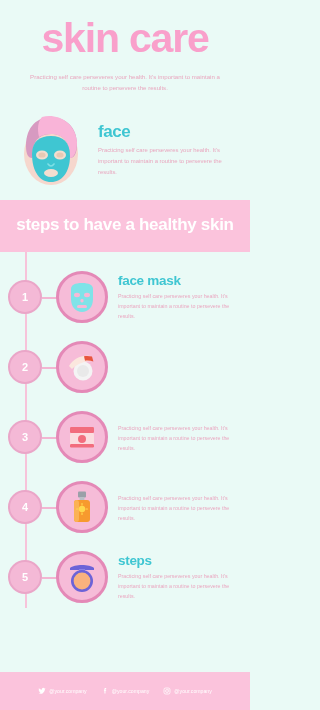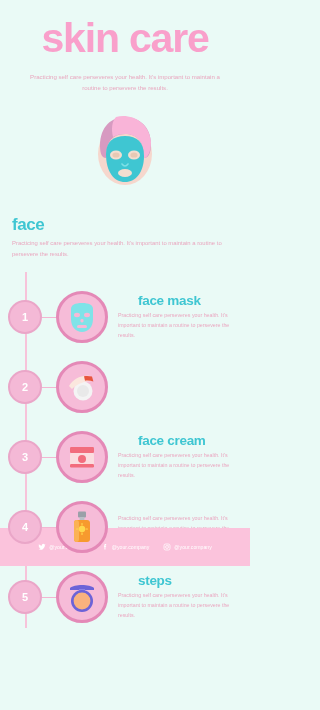--- a/index.html
+++ b/index.html
@@ -2,35 +2,35 @@
 <html><head>
 <meta charset="utf-8">
 <style>
   * { box-sizing: border-box; margin: 0; padding: 0; }
   html, body {
     width: 250px; height: 710px;
     font-family: "Liberation Sans", sans-serif;
     background: #eafaf6;
     overflow: hidden;
   }
-  .page { position: relative; width: 250px; height: 566px; background: #eafaf6; }
+  .page { position: relative; width: 250px; height: 710px; background: #eafaf6; }
 
   
   .hero { padding: 18px 14px 12px; text-align: center; }
   .hero-title {
     font-size: 41px; line-height: 1.0; font-weight: bold;
     color: #f9a0cb; letter-spacing: -1.2px;
   }
   .hero-sub {
     margin-top: 12px; font-size: 6.1px; line-height: 1.85;
     color: #e9a7bf; padding: 0 16px;
   }
 
   
-  .face-sec { display: flex; align-items: center; padding: 4px 12px 12px; gap: 24px; flex-direction: column; }
+  .face-sec { display: flex; align-items: center; padding: 4px 12px 12px; gap: 8px; }
   .face-art { width: 78px; height: 78px; flex: 0 0 78px; position: relative; }
   .face-copy { flex: 1; padding-top: 4px; }
   .face-h {
     font-size: 17px; font-weight: bold; color: #3fc6d2;
     letter-spacing: -0.4px; line-height: 1;
   }
   .face-p { margin-top: 5px; font-size: 5.9px; line-height: 1.9; color: #e9a7bf; }
 
   
   .banner {
@@ -61,21 +61,21 @@
   }
   .disc {
     position: absolute; left: 56px; top: 50%; transform: translateY(-50%);
     width: 52px; height: 52px; border-radius: 50%;
     background: #f6bcd8; border: 3px solid #e489b7;
     display: flex; align-items: center; justify-content: center; z-index: 2;
   }
   .stext { position: absolute; left: 118px; right: 8px; top: 50%; transform: translateY(-50%); }
   .s-h {
     font-size: 13.5px; font-weight: bold; color: #3fc6d2;
-    letter-spacing: -0.3px; line-height: 1; margin-left: 20px;
+    letter-spacing: -0.3px; line-height: 1;
   }
   .s-p { margin-top: 4px; font-size: 5.3px; line-height: 1.85; color: #eaa7c0; }
 
   
   .footer {
     position: absolute; left: 0; right: 0; bottom: 0; height: 38px;
     background: #fbc3dc; display: flex; align-items: center;
     justify-content: center; gap: 14px;
   }
   .social { display: flex; align-items: center; gap: 3px; }
@@ -107,20 +107,23 @@
         <path d="M36 54 q3 4 6 0" stroke="#7fe0e6" stroke-width="1.6" fill="none" stroke-linecap="round"></path>
         <ellipse cx="39" cy="63" rx="7" ry="4" fill="#f3ded0"></ellipse>
       </svg>
     </div>
     <div class="face-copy">
       <div class="face-h">face</div>
       <div class="face-p">Practicing self care perseveres your health. It's important to maintain a routine to persevere the results.</div>
     </div>
   </div>
 
+  <div class="banner">
+    <div class="banner-t">steps to have a healthy skin</div>
+  </div>
 
   <div class="steps">
     <div class="rail"></div>
 
     <div class="step">
       <div class="num">1</div>
       <div class="connect"></div>
       <div class="disc">
         <span>
           <svg viewBox="0 0 34 34" width="34" height="34">
@@ -160,21 +163,20 @@
         <span>
           <svg viewBox="0 0 34 34" width="34" height="34">
             <rect x="5" y="7" width="24" height="6" rx="1.2" fill="#f26d7d"></rect>
             <rect x="5" y="13" width="24" height="14" rx="1.2" fill="#fbdde0"></rect>
             <rect x="5" y="24" width="24" height="3.4" rx="1.2" fill="#f26d7d"></rect>
             <circle cx="17" cy="19" r="4" fill="#f26d7d"></circle>
           </svg>
         </span>
       </div>
       <div class="stext">
-        <div class="s-h">face cream</div>
         <div class="s-p">Practicing self care perseveres your health. It's important to maintain a routine to persevere the results.</div>
       </div>
     </div>
 
     <div class="step">
       <div class="num">4</div>
       <div class="connect"></div>
       <div class="disc">
         <span>
           <svg viewBox="0 0 34 34" width="34" height="34">

